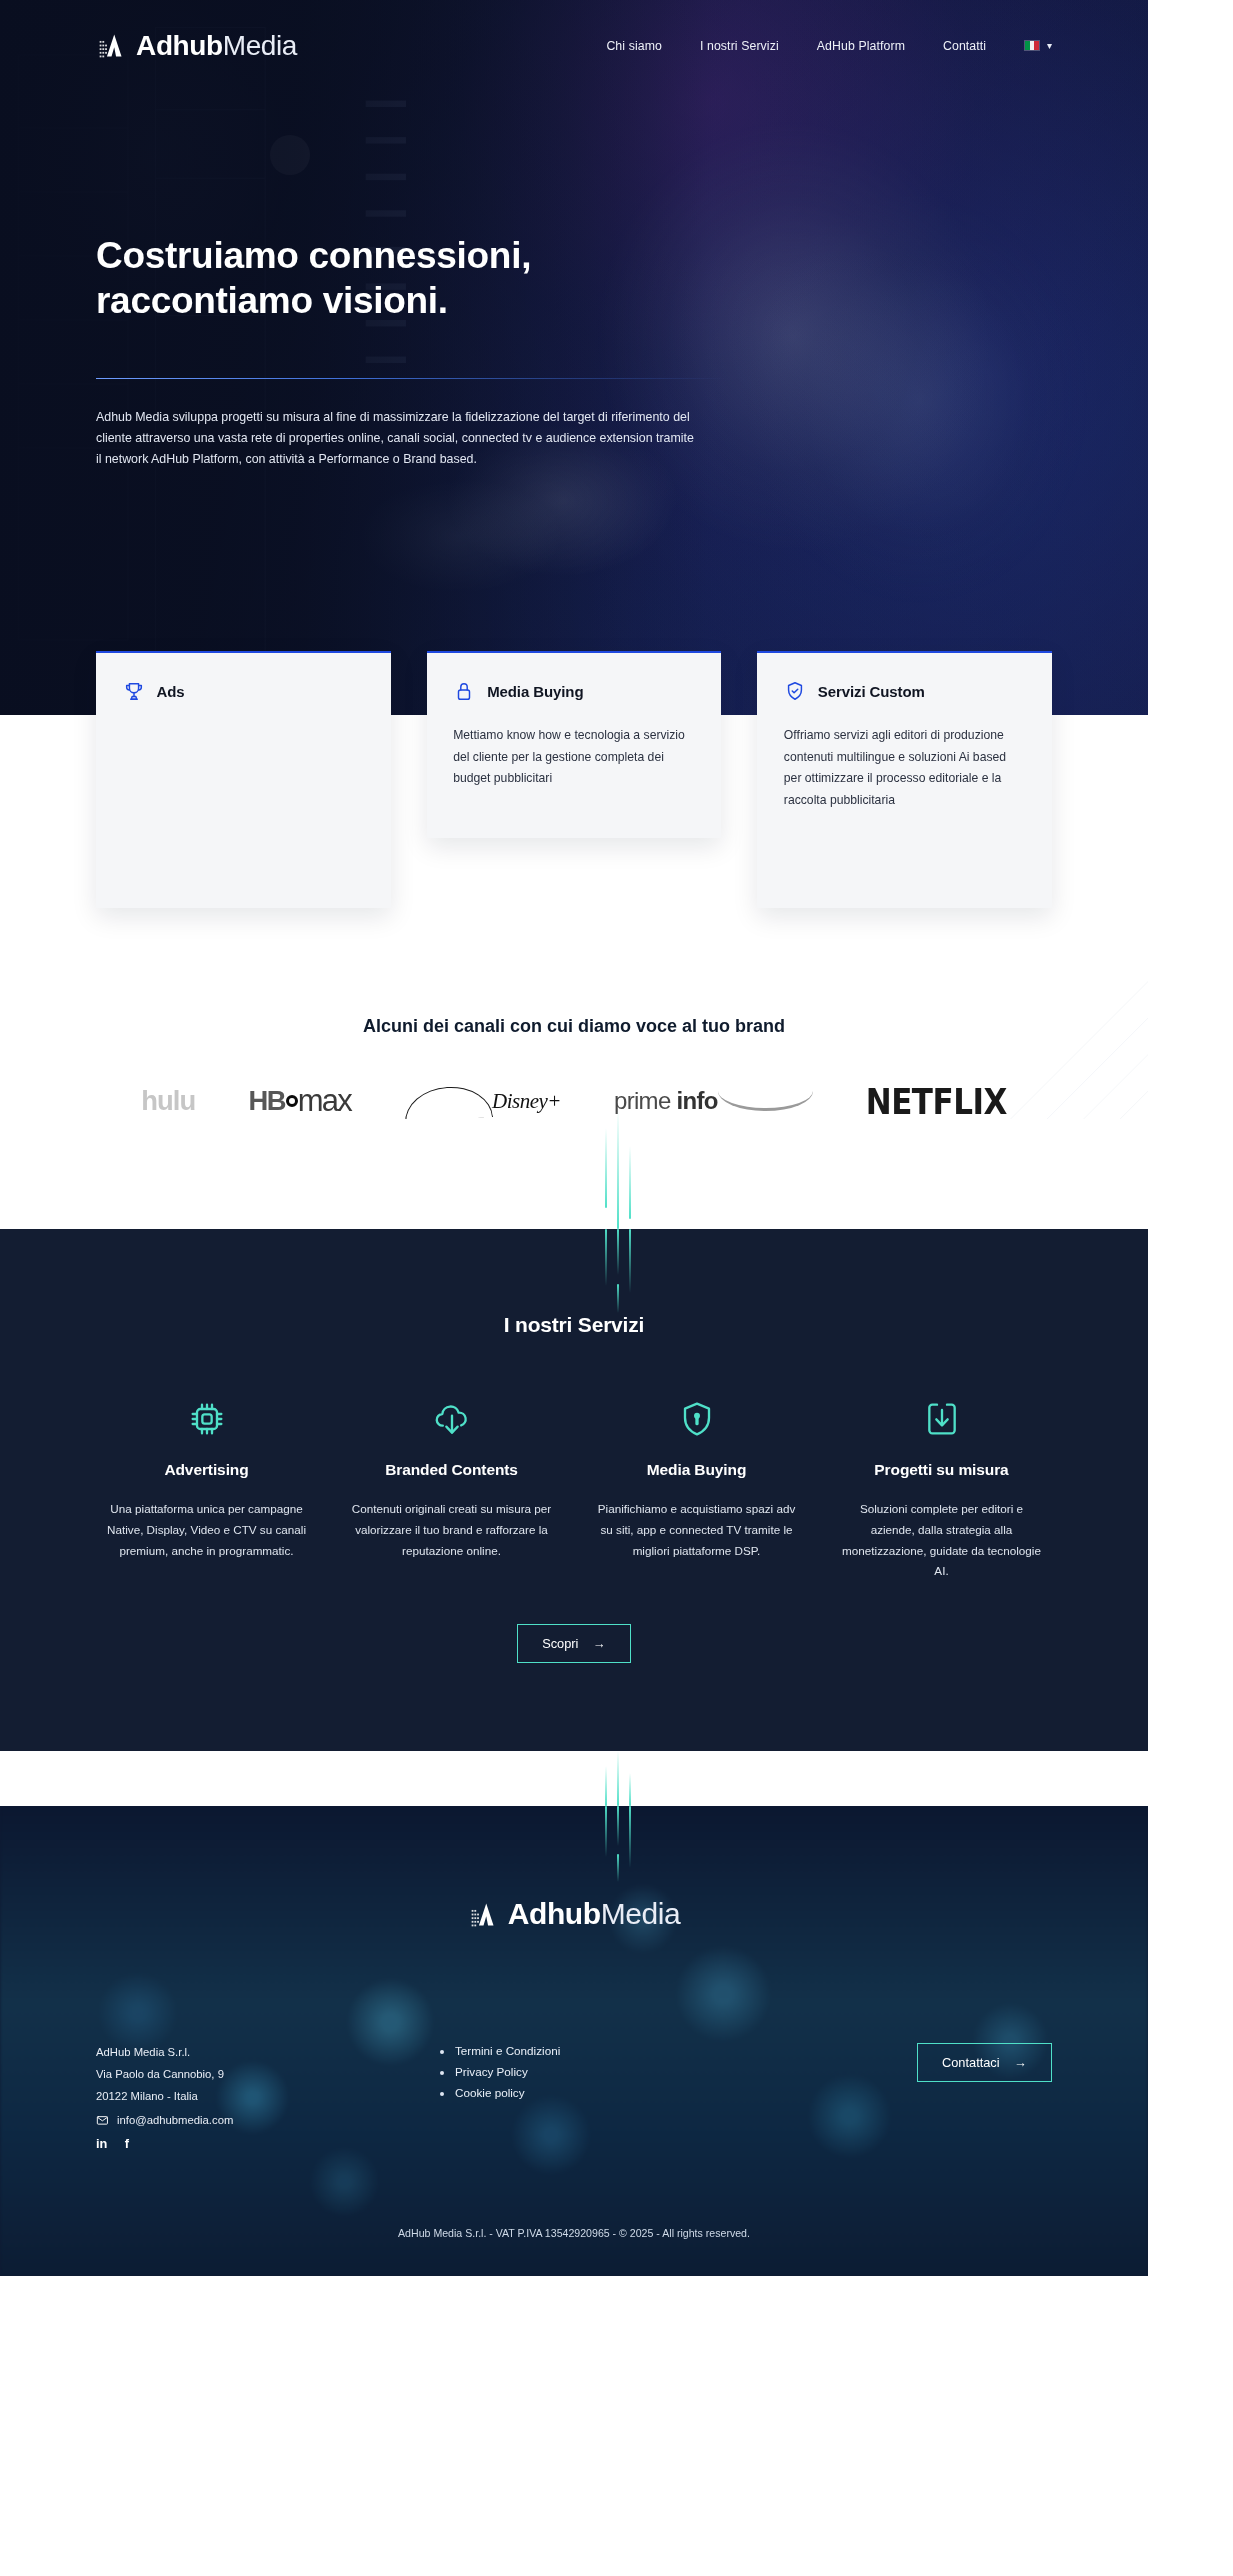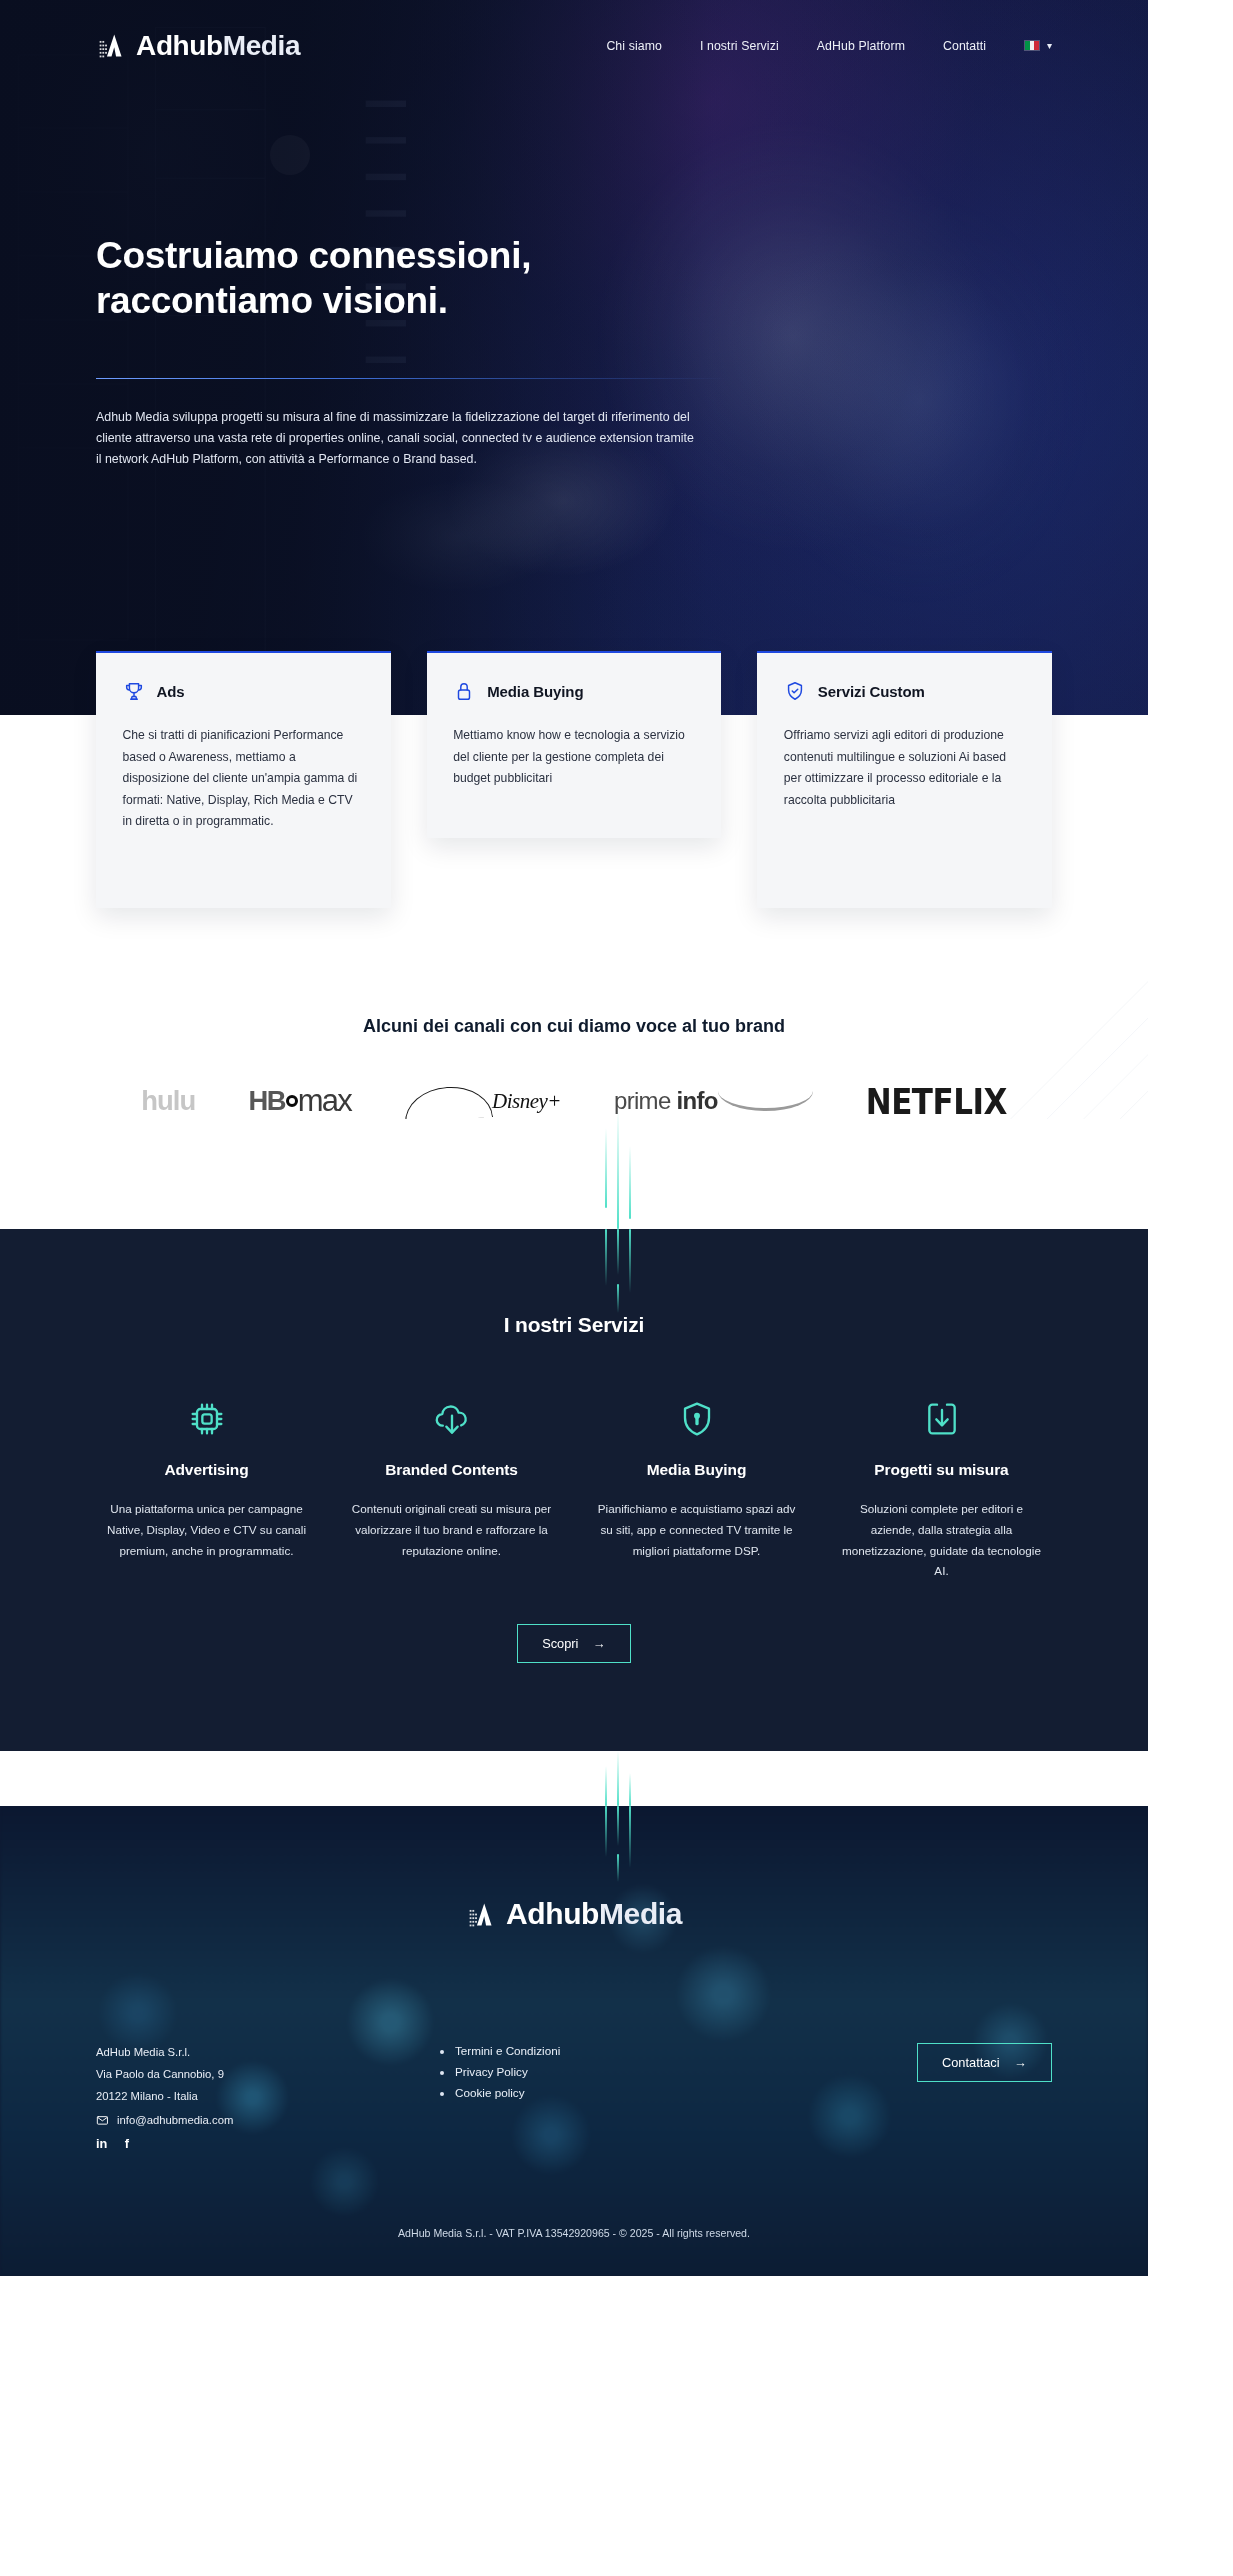--- a/index.html
+++ b/index.html
@@ -47,21 +47,21 @@
 
   
   .topbar{
     position:relative;z-index:6;
     height:91px;display:flex;align-items:center;
     padding:0 0 0 96px;
   }
   .brand{display:flex;align-items:center;gap:0;user-select:none;}
   .brand-mark{width:31px;height:31px;margin-right:9.1px;}
   .brand-a{font-size:28px;font-weight:700;color:#fff;letter-spacing:-0.4px;}
-  .brand-b{font-size:28px;font-weight:700;color:#e9edf6;letter-spacing:-0.4px;}
+  .brand-b{font-size:28px;font-weight:400;color:#e9edf6;letter-spacing:-0.4px;}
   .mainnav{display:flex;gap:38px;margin-left:auto;padding-right:96px;}
   .mainnav a{
     color:#eef1f8;font-size:12.3px;text-decoration:none;letter-spacing:0.1px;white-space:nowrap;
   }
   .lang{display:flex;align-items:center;gap:7.3px;}
   .flag{width:15.5px;height:11px;display:block;border:0.9px solid rgba(255,255,255,.25);}
   .flag i{display:block;float:left;width:33.34%;height:100%;}
   .flag .g{background:#009246;}.flag .w{background:#f1f2f1;}.flag .r{background:#ce2b37;}
   .caret{color:#e8ecf5;font-size:10px;line-height:1;}
 
@@ -290,21 +290,20 @@
               <path d="M7 4h10v5a5 5 0 0 1-10 0V4z"></path>
                 <path d="M7 6H4v2a3 3 0 0 0 3 3"></path>
               <path d="M17 6h3v2a3 3 0 0 1-3 3"></path>
                 <path d="M12 14v4"></path>
                 <path d="M8.5 21h7"></path>
                 <path d="M10 18h4l1 3H9z"></path>
             </svg>
           </span>
           <span class="card-title">Ads</span>
         </div>
-        <p class="card-text">Che si tratti di pianificazioni Performance based o Awareness, mettiamo a disposizione del cliente un'ampia gamma di formati: Native, Display, Rich Media e CTV in diretta o in programmatic.</p>
       </div>
 
       <div class="card c2">
         <div class="card-head">
           <span class="card-ic">
             <svg viewBox="0 0 24 24" fill="none" stroke="currentColor" stroke-width="1.6" stroke-linecap="round" stroke-linejoin="round">
               <rect x="6" y="11" width="12" height="10" rx="2"></rect>
                 <path d="M8.5 11V7.5a3.5 3.5 0 0 1 7 0V11"></path>
             </svg>
           </span>

